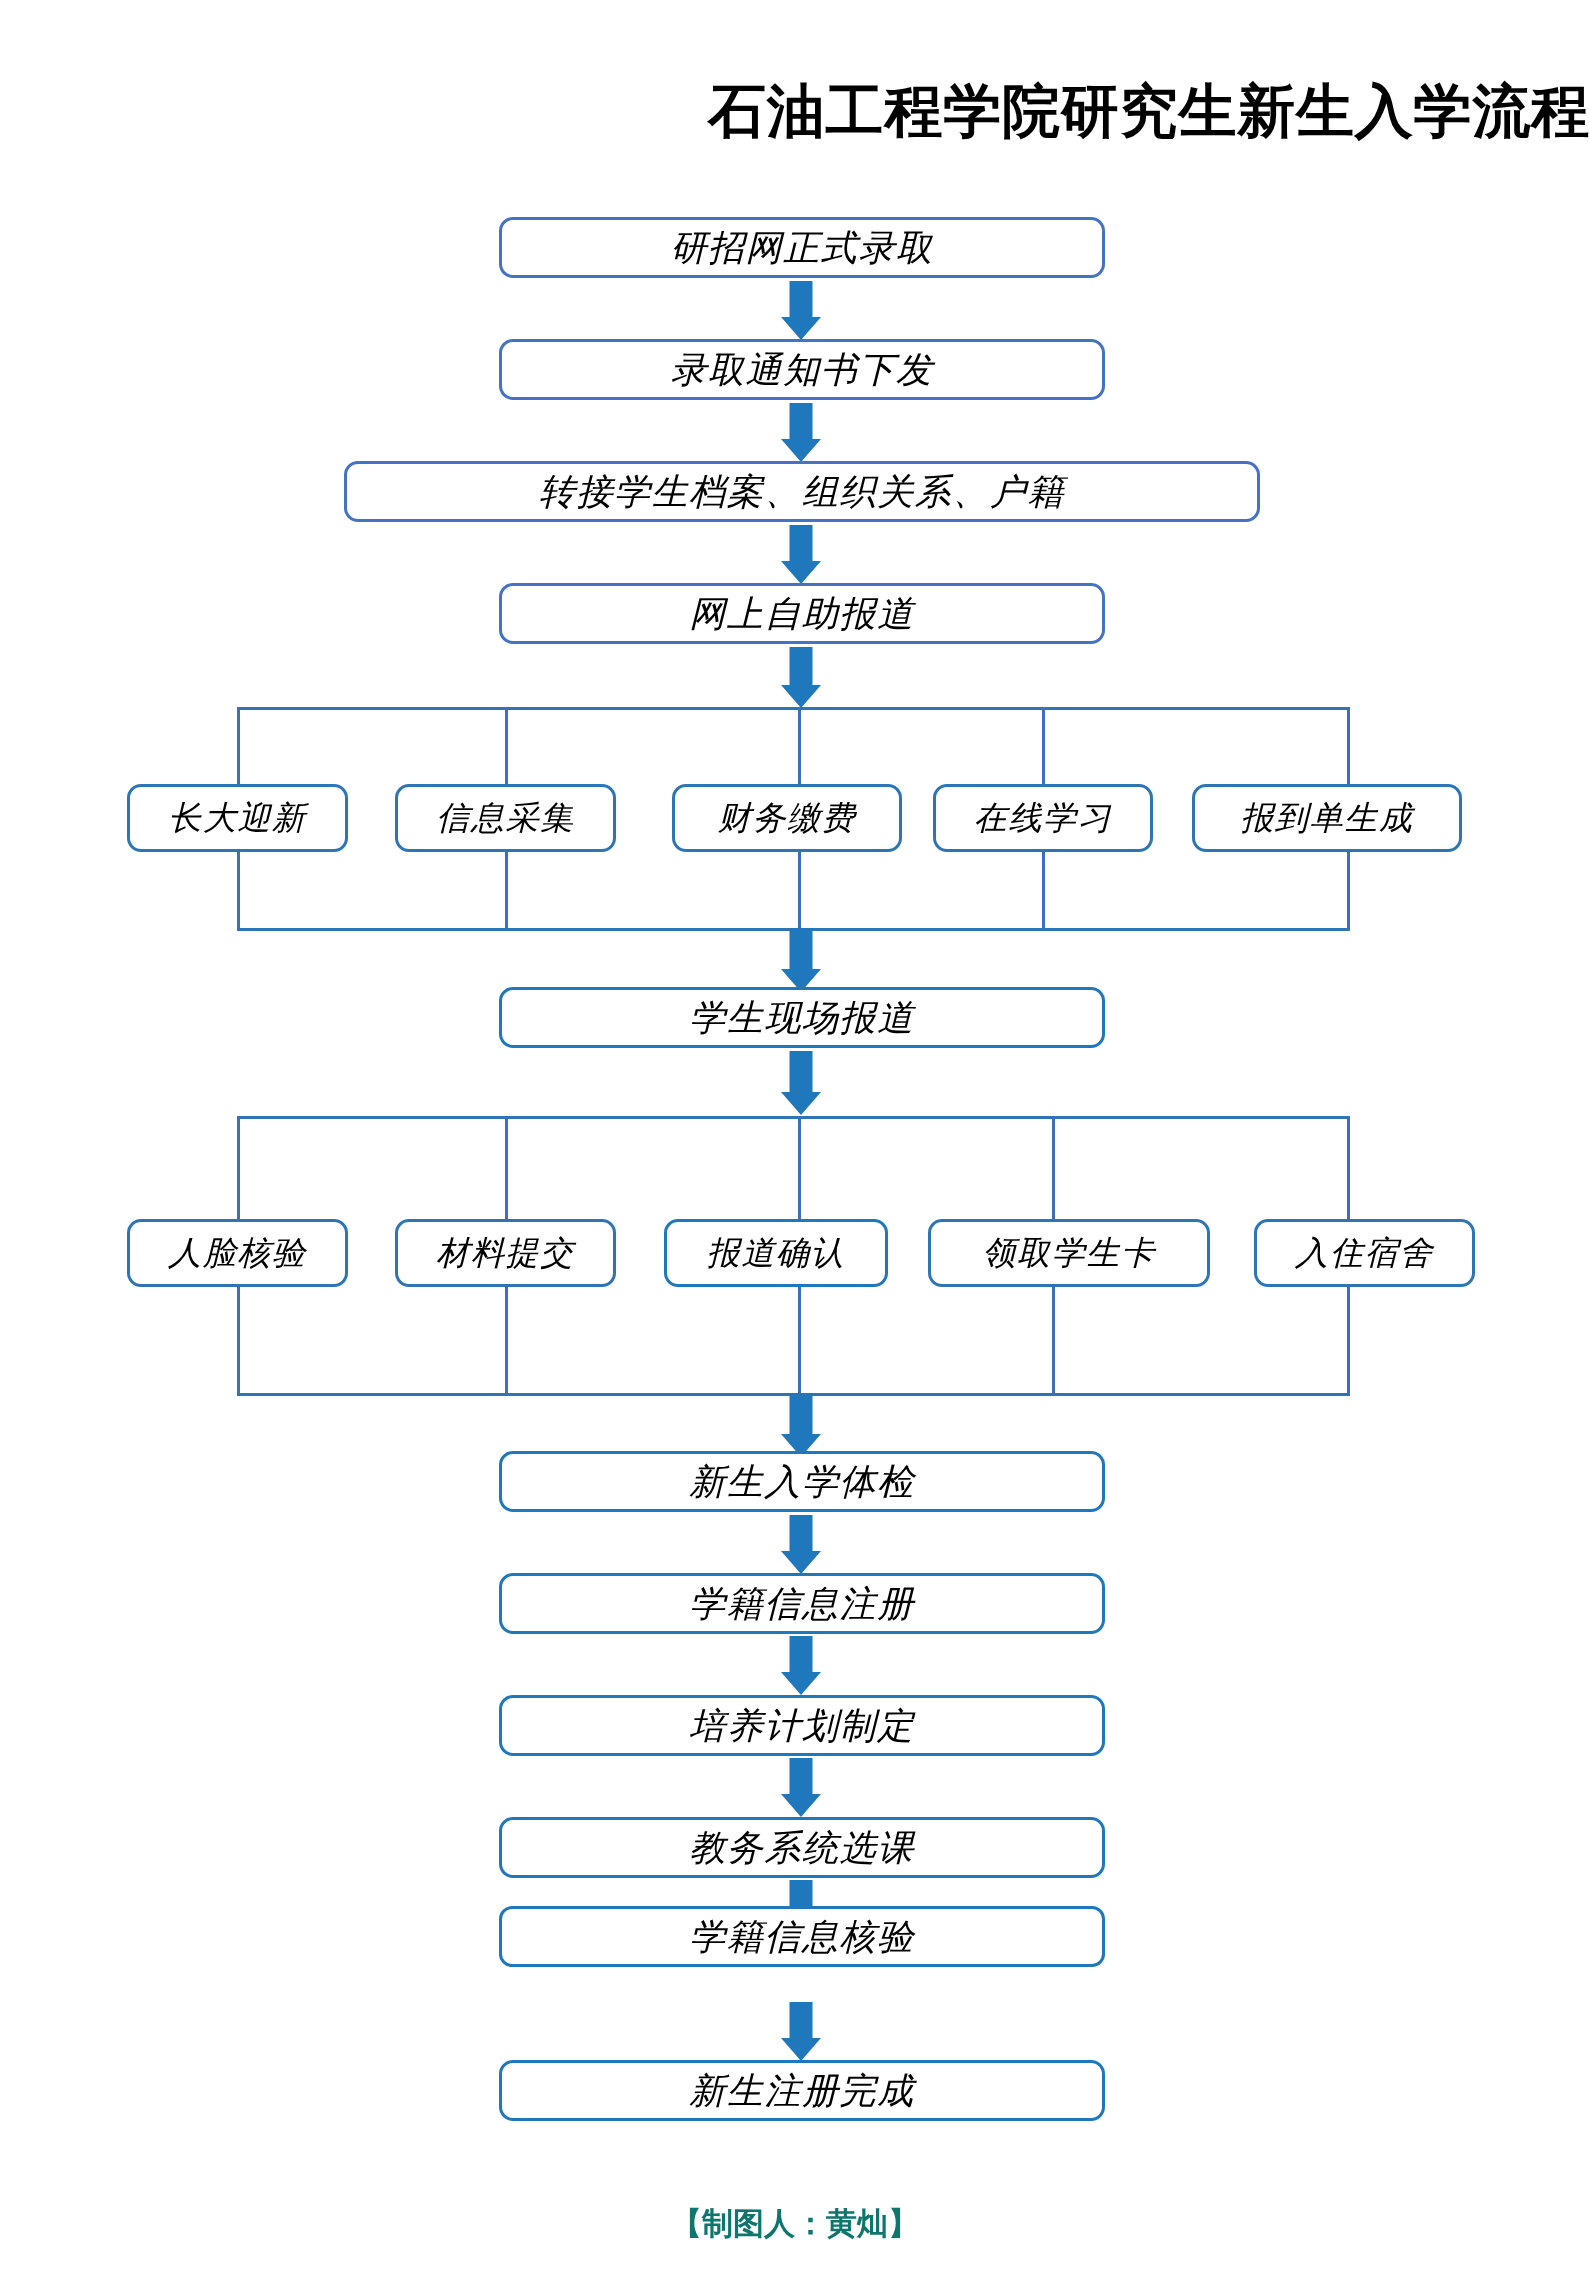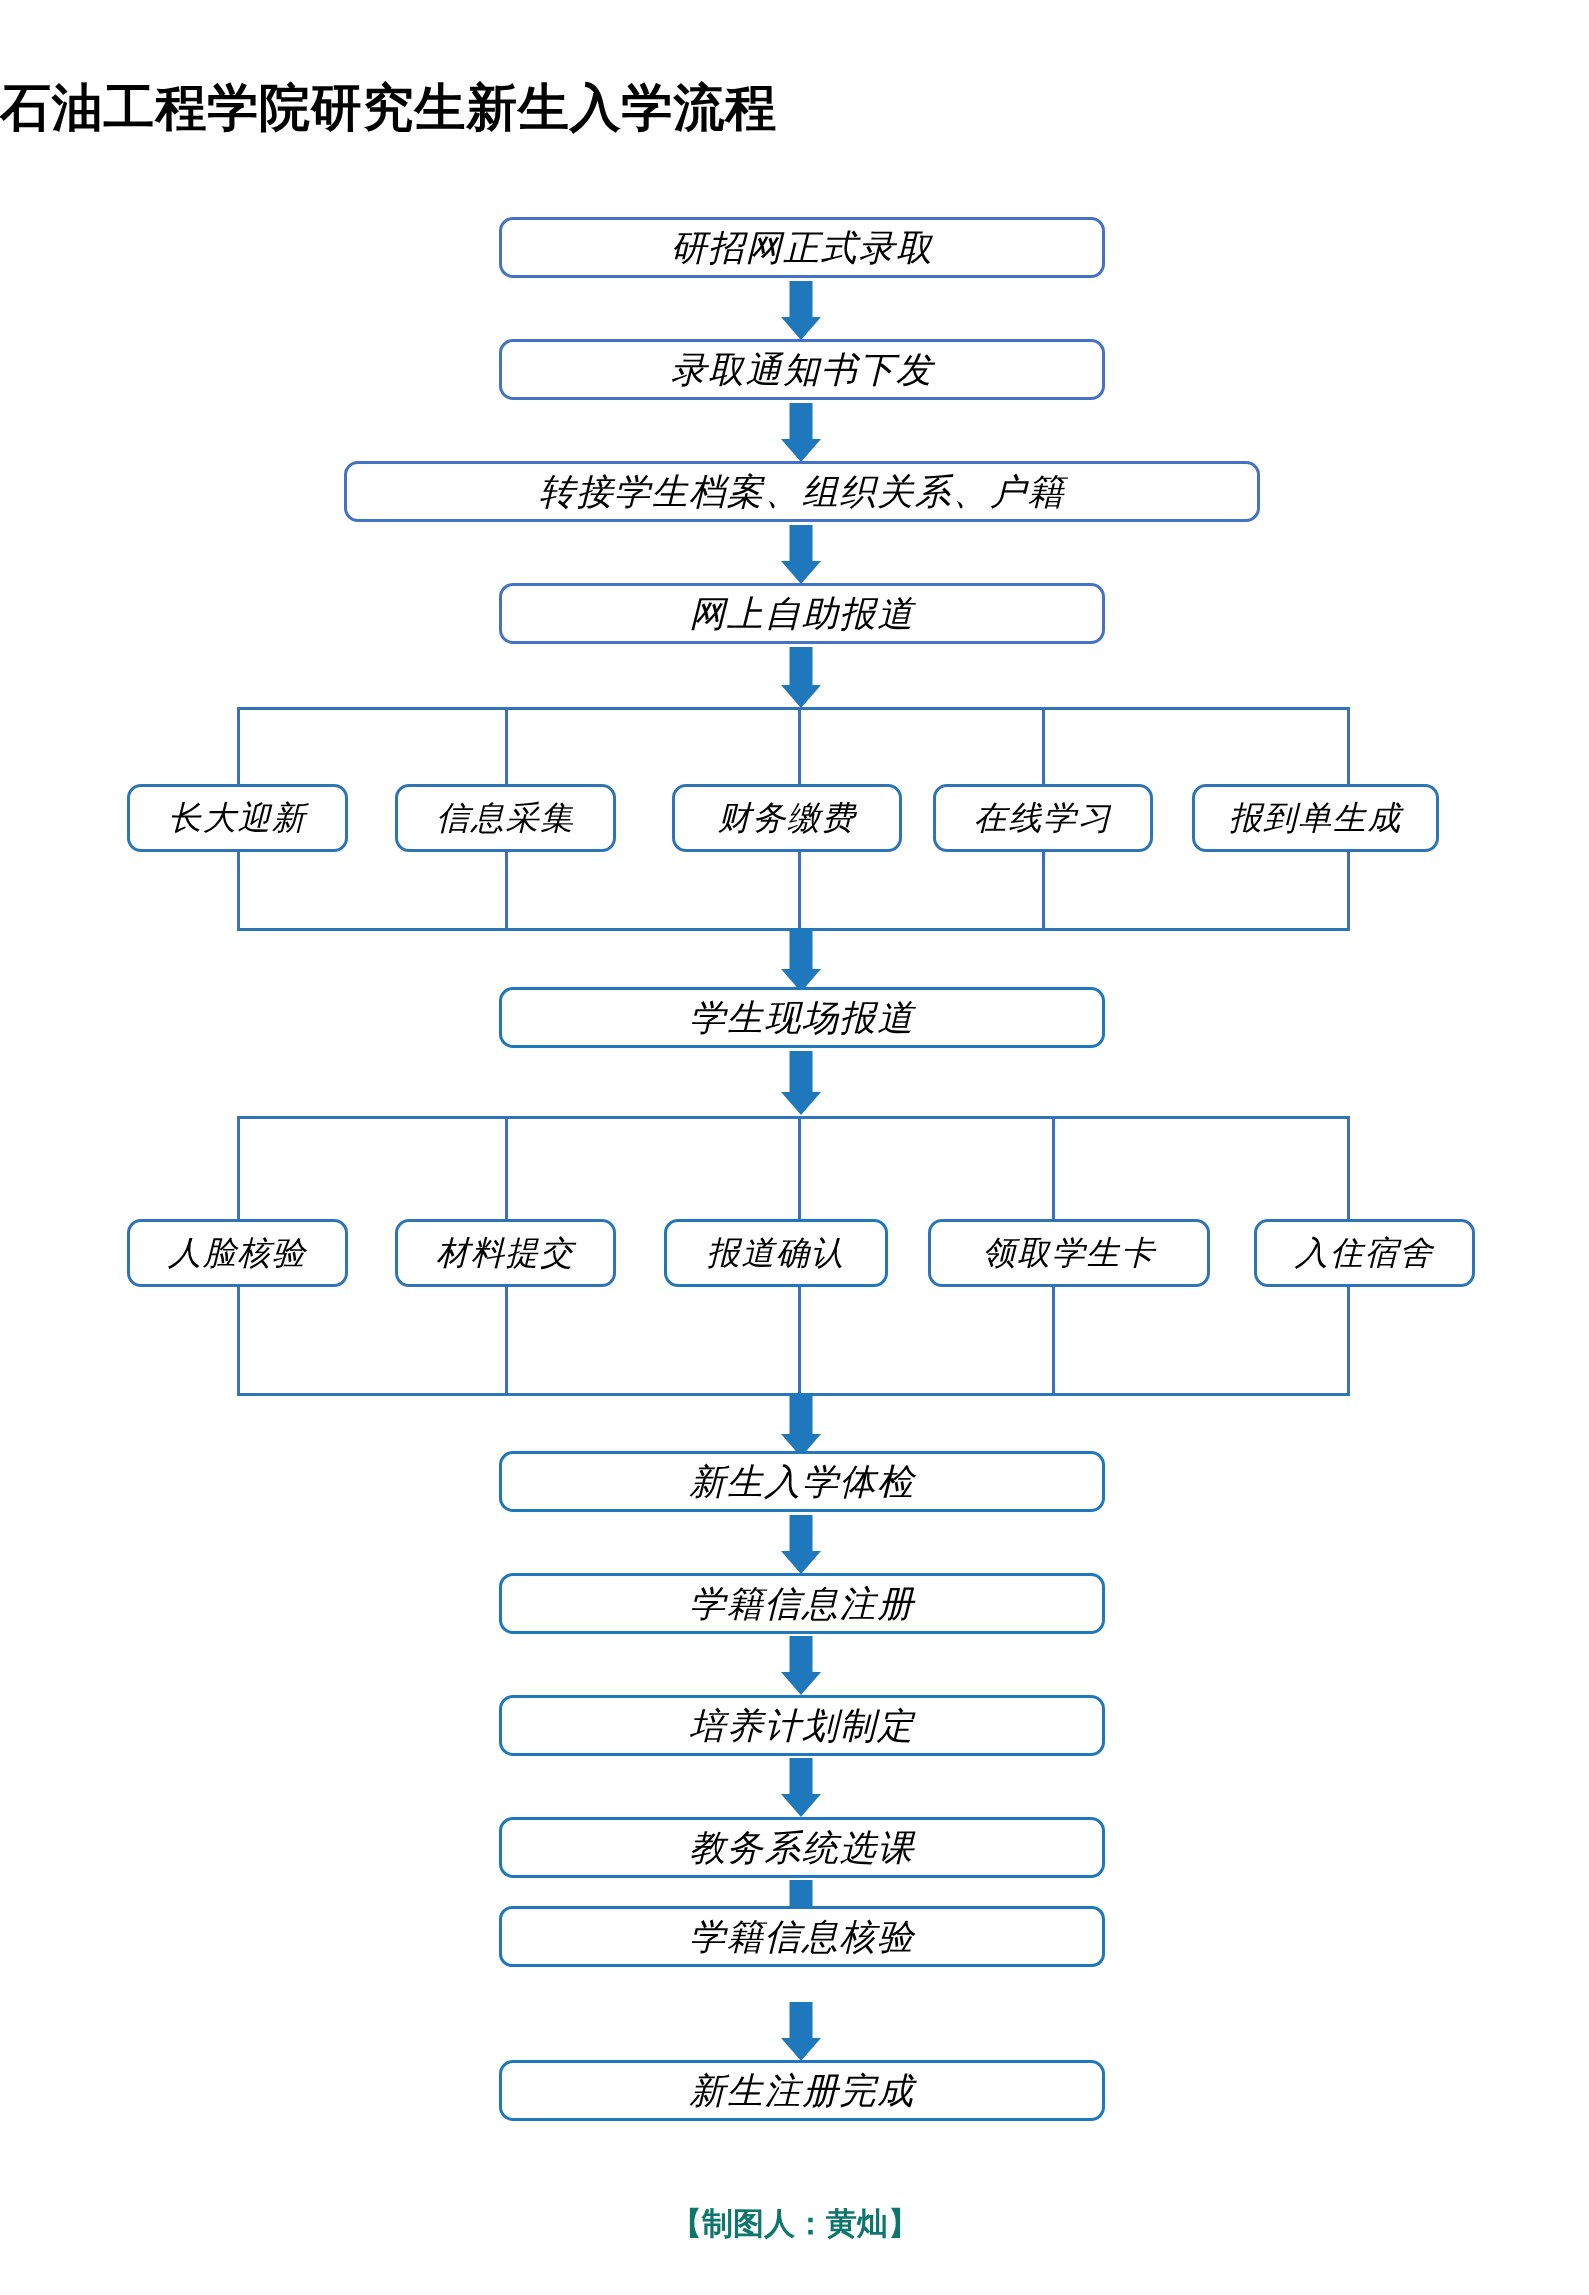--- a/index.html
+++ b/index.html
@@ -20,24 +20,24 @@
     background: #ffffff;
     overflow: hidden;
   }
 
   
   .page-title {
     position: absolute;
     left: 0;
     top: 81px;
     width: 1590px;
-    text-align: left;
+    text-align: right;
     font-family: "DejaVu Sans", "Liberation Sans", sans-serif;
     font-weight: 900;
-    font-size: 51px;
+    font-size: 58px;
     letter-spacing: 0.8px;
     color: #000000;
     line-height: 1.05;
     white-space: nowrap;
   }
 
   
   .footer-credit {
     position: absolute;
     left: 0;
@@ -168,21 +168,21 @@
   </div>
   <div class="node small tone-b" style="left:395px; top:784px; width:221px; height:68px;">
     <span class="label">信息采集</span>
   </div>
   <div class="node small tone-b" style="left:672px; top:784px; width:230px; height:68px;">
     <span class="label">财务缴费</span>
   </div>
   <div class="node small tone-b" style="left:933px; top:784px; width:220px; height:68px;">
     <span class="label">在线学习</span>
   </div>
-  <div class="node small tone-b" style="left:1192px; top:784px; width:247px; height:68px;">
+  <div class="node small tone-b" style="left:1192px; top:784px; width:270px; height:68px;">
     <span class="label">报到单生成</span>
   </div>
 
   <div class="ln v" style="left:237px; top:852px; height:79px;"></div>
   <div class="ln v" style="left:505px; top:852px; height:79px;"></div>
   <div class="ln v" style="left:798px; top:852px; height:79px;"></div>
   <div class="ln v" style="left:1042px; top:852px; height:79px;"></div>
   <div class="ln v" style="left:1347px; top:852px; height:79px;"></div>
   <div class="ln h strong" style="left:237px; top:928px; width:1113px;"></div>
 

